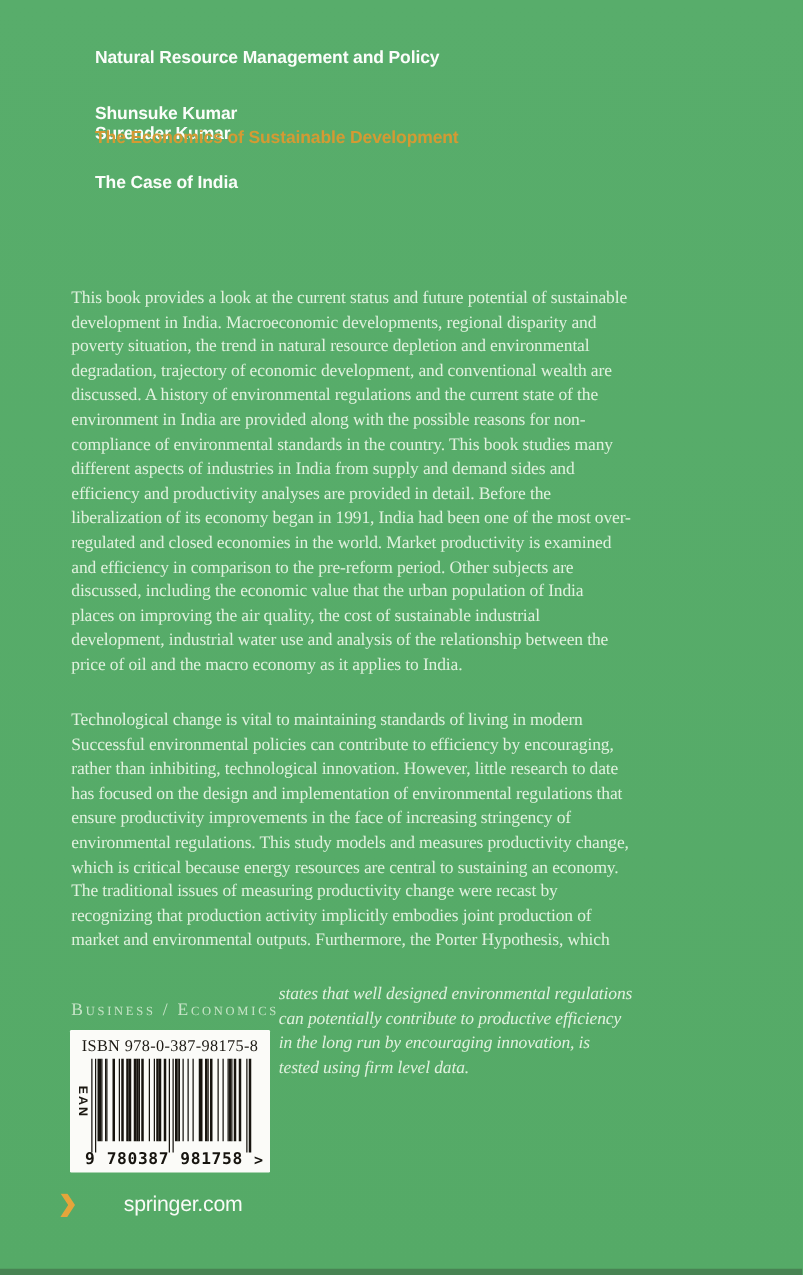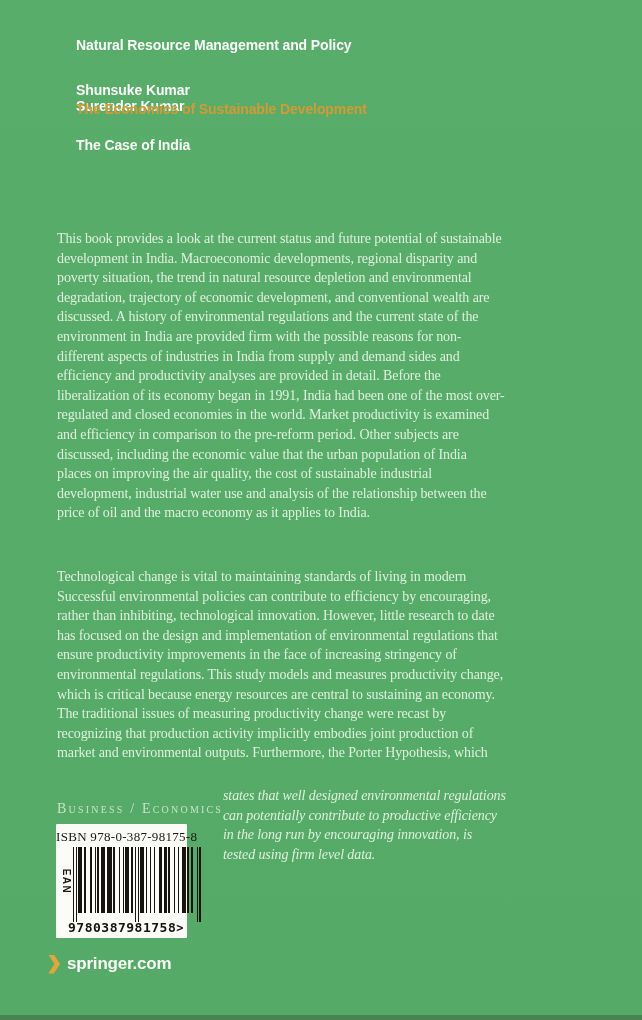--- a/index.html
+++ b/index.html
@@ -27,21 +27,21 @@
   .para1{left:57px;top:229px;}
   .para2a{left:57px;top:567px;}
   .para2b{left:223px;top:786px;font-style:italic;}
 
   
   .category{position:absolute;left:57px;top:801px;font-family:"Liberation Serif",serif;
             font-variant:small-caps;font-size:14px;letter-spacing:2.2px;
             color:rgba(231,243,226,0.78);}
 
   
-  .barcode-box{position:absolute;left:56px;top:824px;width:131px;height:114px;
+  .barcode-box{position:absolute;left:56px;top:824px;width:160px;height:114px;
                background:#fbfbf8;border-radius:1px;}
   .isbn{position:absolute;top:5px;left:0;right:0;text-align:center;
         font-family:"Liberation Serif",serif;font-size:13px;color:#1b1812;
         letter-spacing:0.3px;white-space:pre;}
   .ean{position:absolute;left:-7px;top:52px;width:34px;text-align:center;
        transform:rotate(90deg);font-weight:bold;font-size:10px;letter-spacing:1.5px;
        color:#1b1812;}
   .bars{position:absolute;left:17px;top:23px;display:flex;align-items:flex-start;}
   .module{width:1.35px;height:66px;}
   .module.ink{background:#17140f;}
@@ -49,42 +49,43 @@
   .digits{position:absolute;left:12px;right:5px;bottom:3px;display:flex;
           justify-content:space-between;align-items:flex-end;
           font-family:"DejaVu Sans Mono",monospace;font-weight:bold;font-size:13px;
           color:#17140f;letter-spacing:0.5px;}
   .digits .arrow{font-size:12px;}
 
   
   .footer{position:absolute;left:47px;top:954px;display:flex;align-items:center;}
   .chev{width:13px;height:19px;background:#e5a53b;margin-right:7px;
         clip-path:polygon(10% 0,52% 0,100% 50%,52% 100%,10% 100%,58% 50%);}
-  .site{font-weight:bold;font-size:17px;color:#f8fbf6;letter-spacing:-0.2px;}
+  .site{font-weight:normal;font-size:17px;color:#f8fbf6;letter-spacing:-0.2px;margin-left:32px;}
 </style>
 </head>
 <body>
 
 <div class="cover">
 
   <div class="mast">
     <div class="series">Natural Resource Management and Policy</div>
     <div class="author1">Surender Kumar</div>
     <div class="author2">Shunsuke Kumar</div>
     <div class="book-title">The Economics of Sustainable Development</div>
     <div class="book-subtitle">The Case of India</div>
   </div>
 
   <section class="para para1">
       <div class="line">This book provides a look at the current status and future potential of sustainable</div>
       <div class="line">development in India. Macroeconomic developments, regional disparity and</div>
       <div class="line">poverty situation, the trend in natural resource depletion and environmental</div>
       <div class="line">degradation, trajectory of economic development, and conventional wealth are</div>
       <div class="line">discussed. A history of environmental regulations and the current state of the</div>
-      <div class="line">environment in India are provided firm with the possible reasons for non-</div>
+      <div class="line">environment in India are provided along with the possible reasons for non-</div>
+      <div class="line">compliance of environmental standards in the country. This book studies many</div>
       <div class="line">different aspects of industries in India from supply and demand sides and</div>
       <div class="line">efficiency and productivity analyses are provided in detail. Before the</div>
       <div class="line">liberalization of its economy began in 1991, India had been one of the most over-</div>
       <div class="line">regulated and closed economies in the world. Market productivity is examined</div>
       <div class="line">and efficiency in comparison to the pre-reform period. Other subjects are</div>
       <div class="line">discussed, including the economic value that the urban population of India</div>
       <div class="line">places on improving the air quality, the cost of sustainable industrial</div>
       <div class="line">development, industrial water use and analysis of the relationship between the</div>
       <div class="line">price of oil and the macro economy as it applies to India.</div>
     </section>

